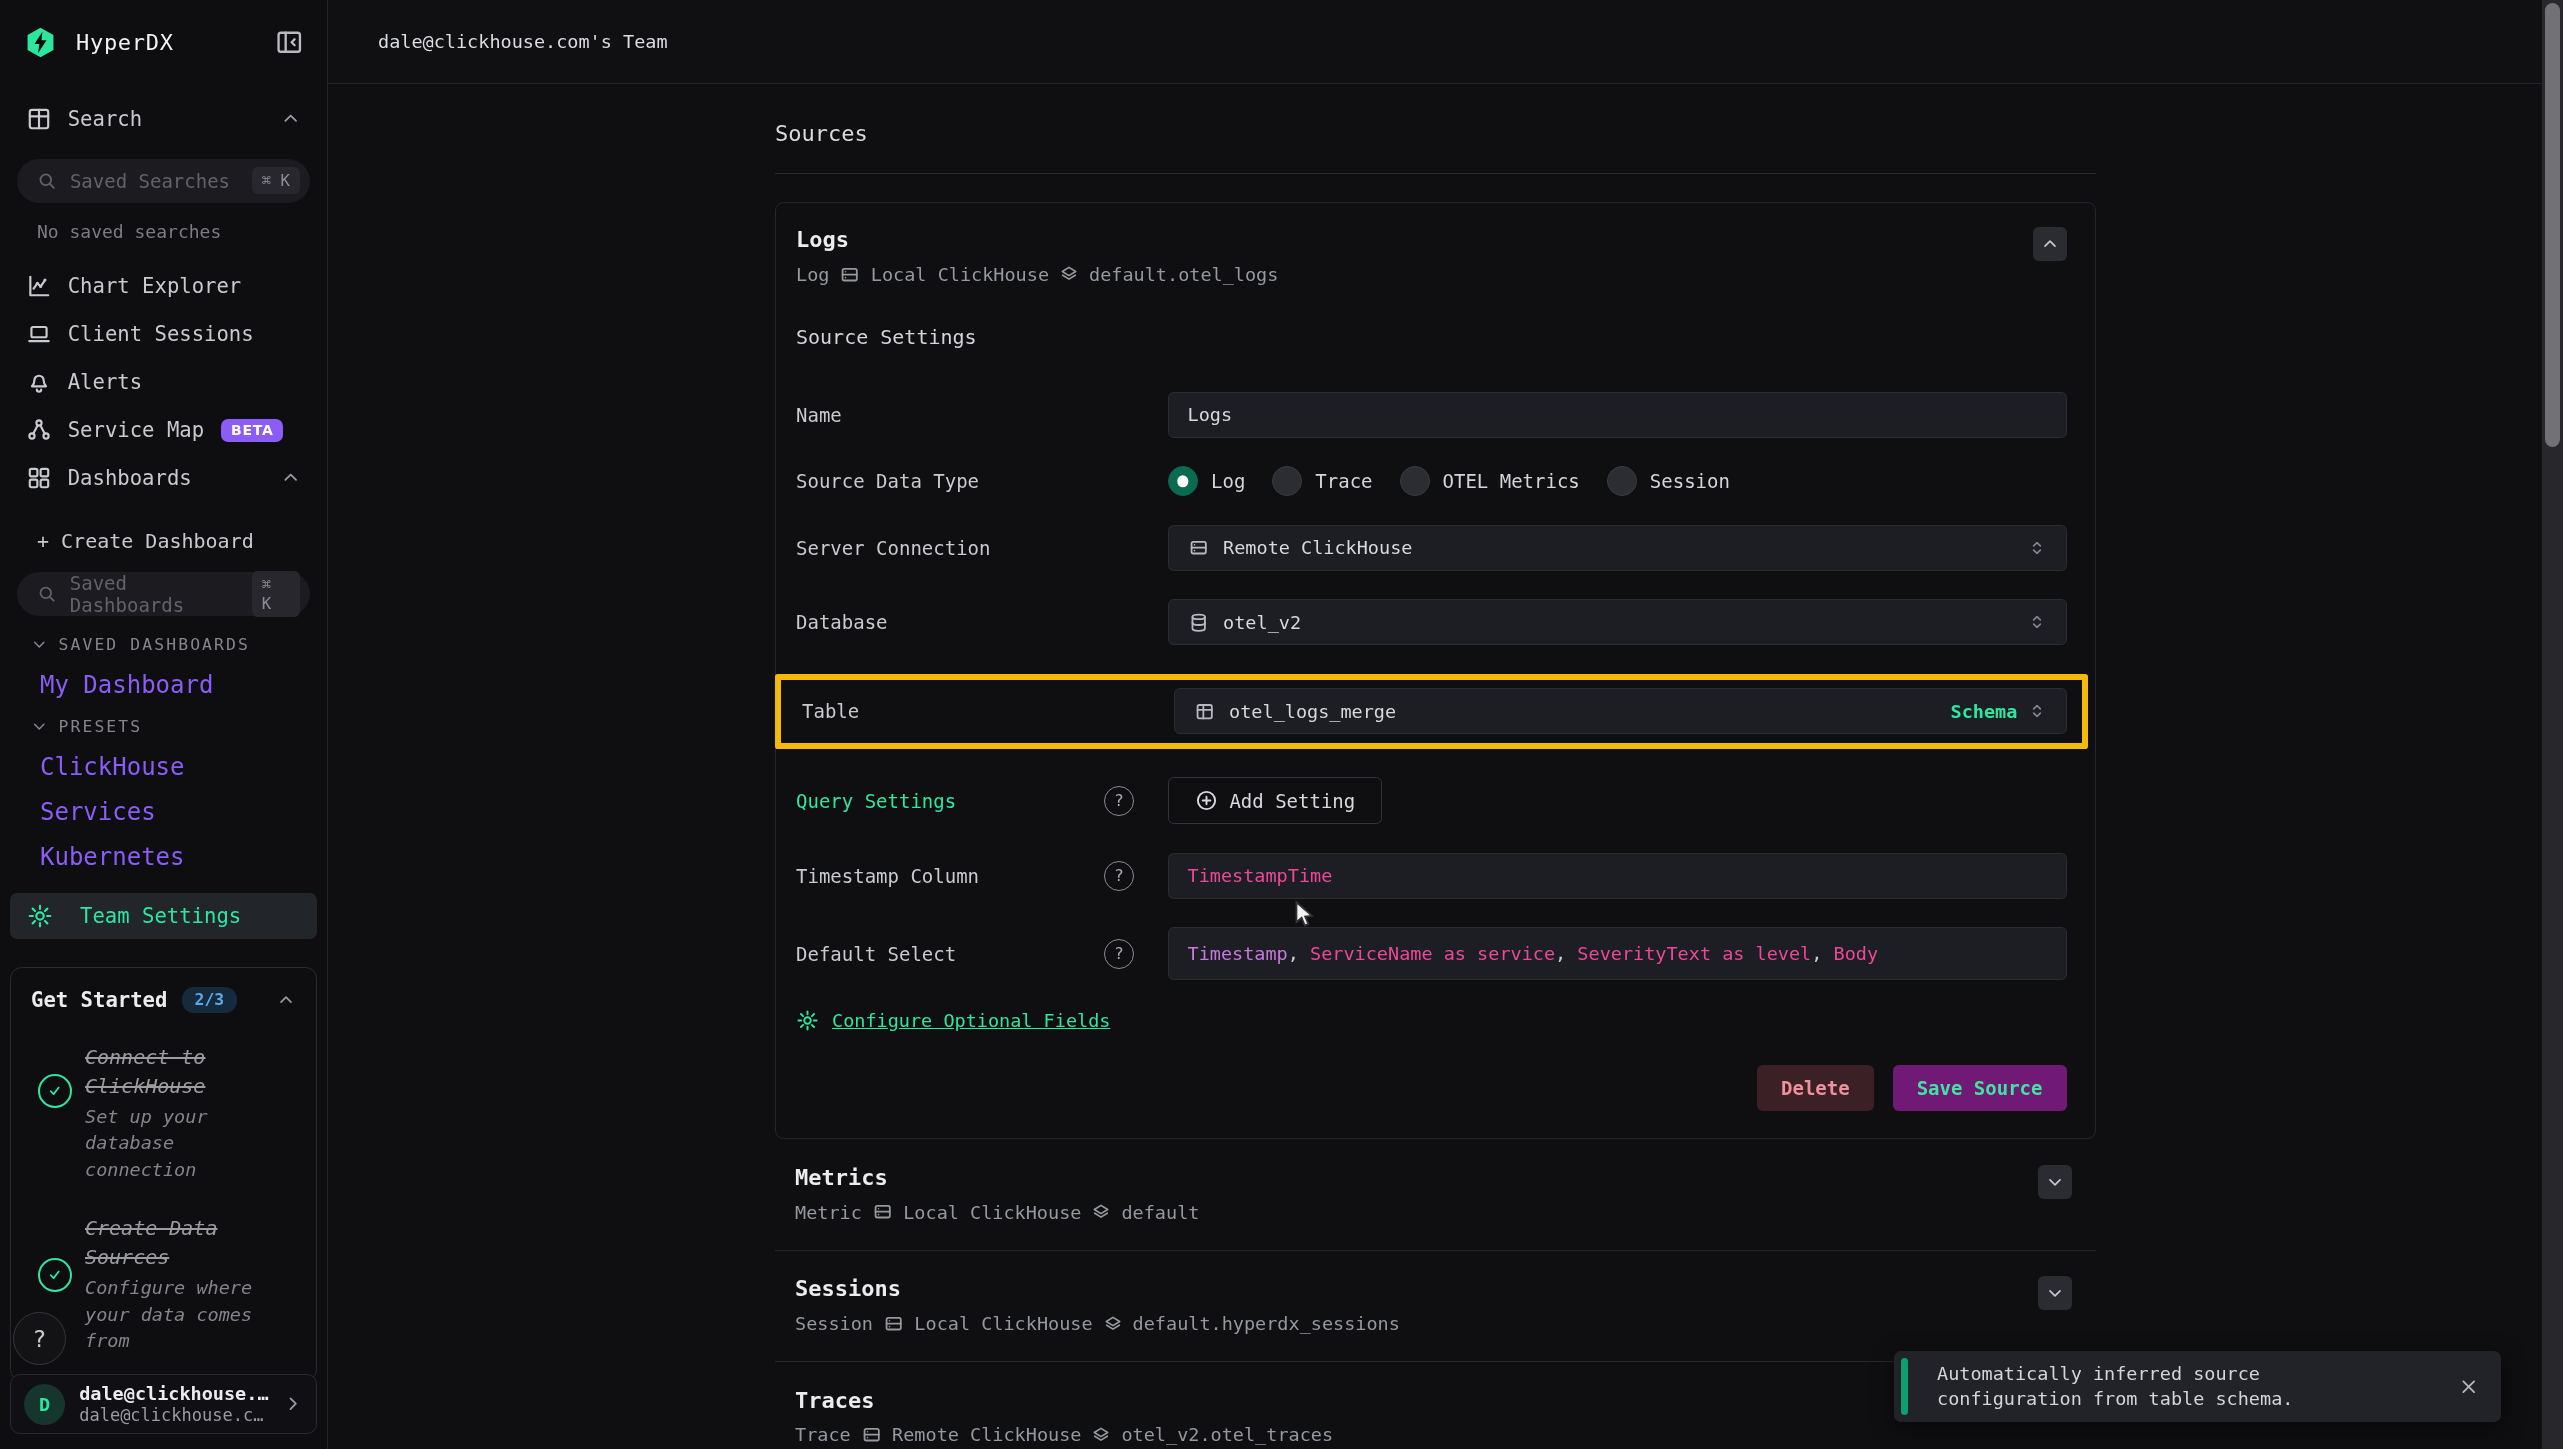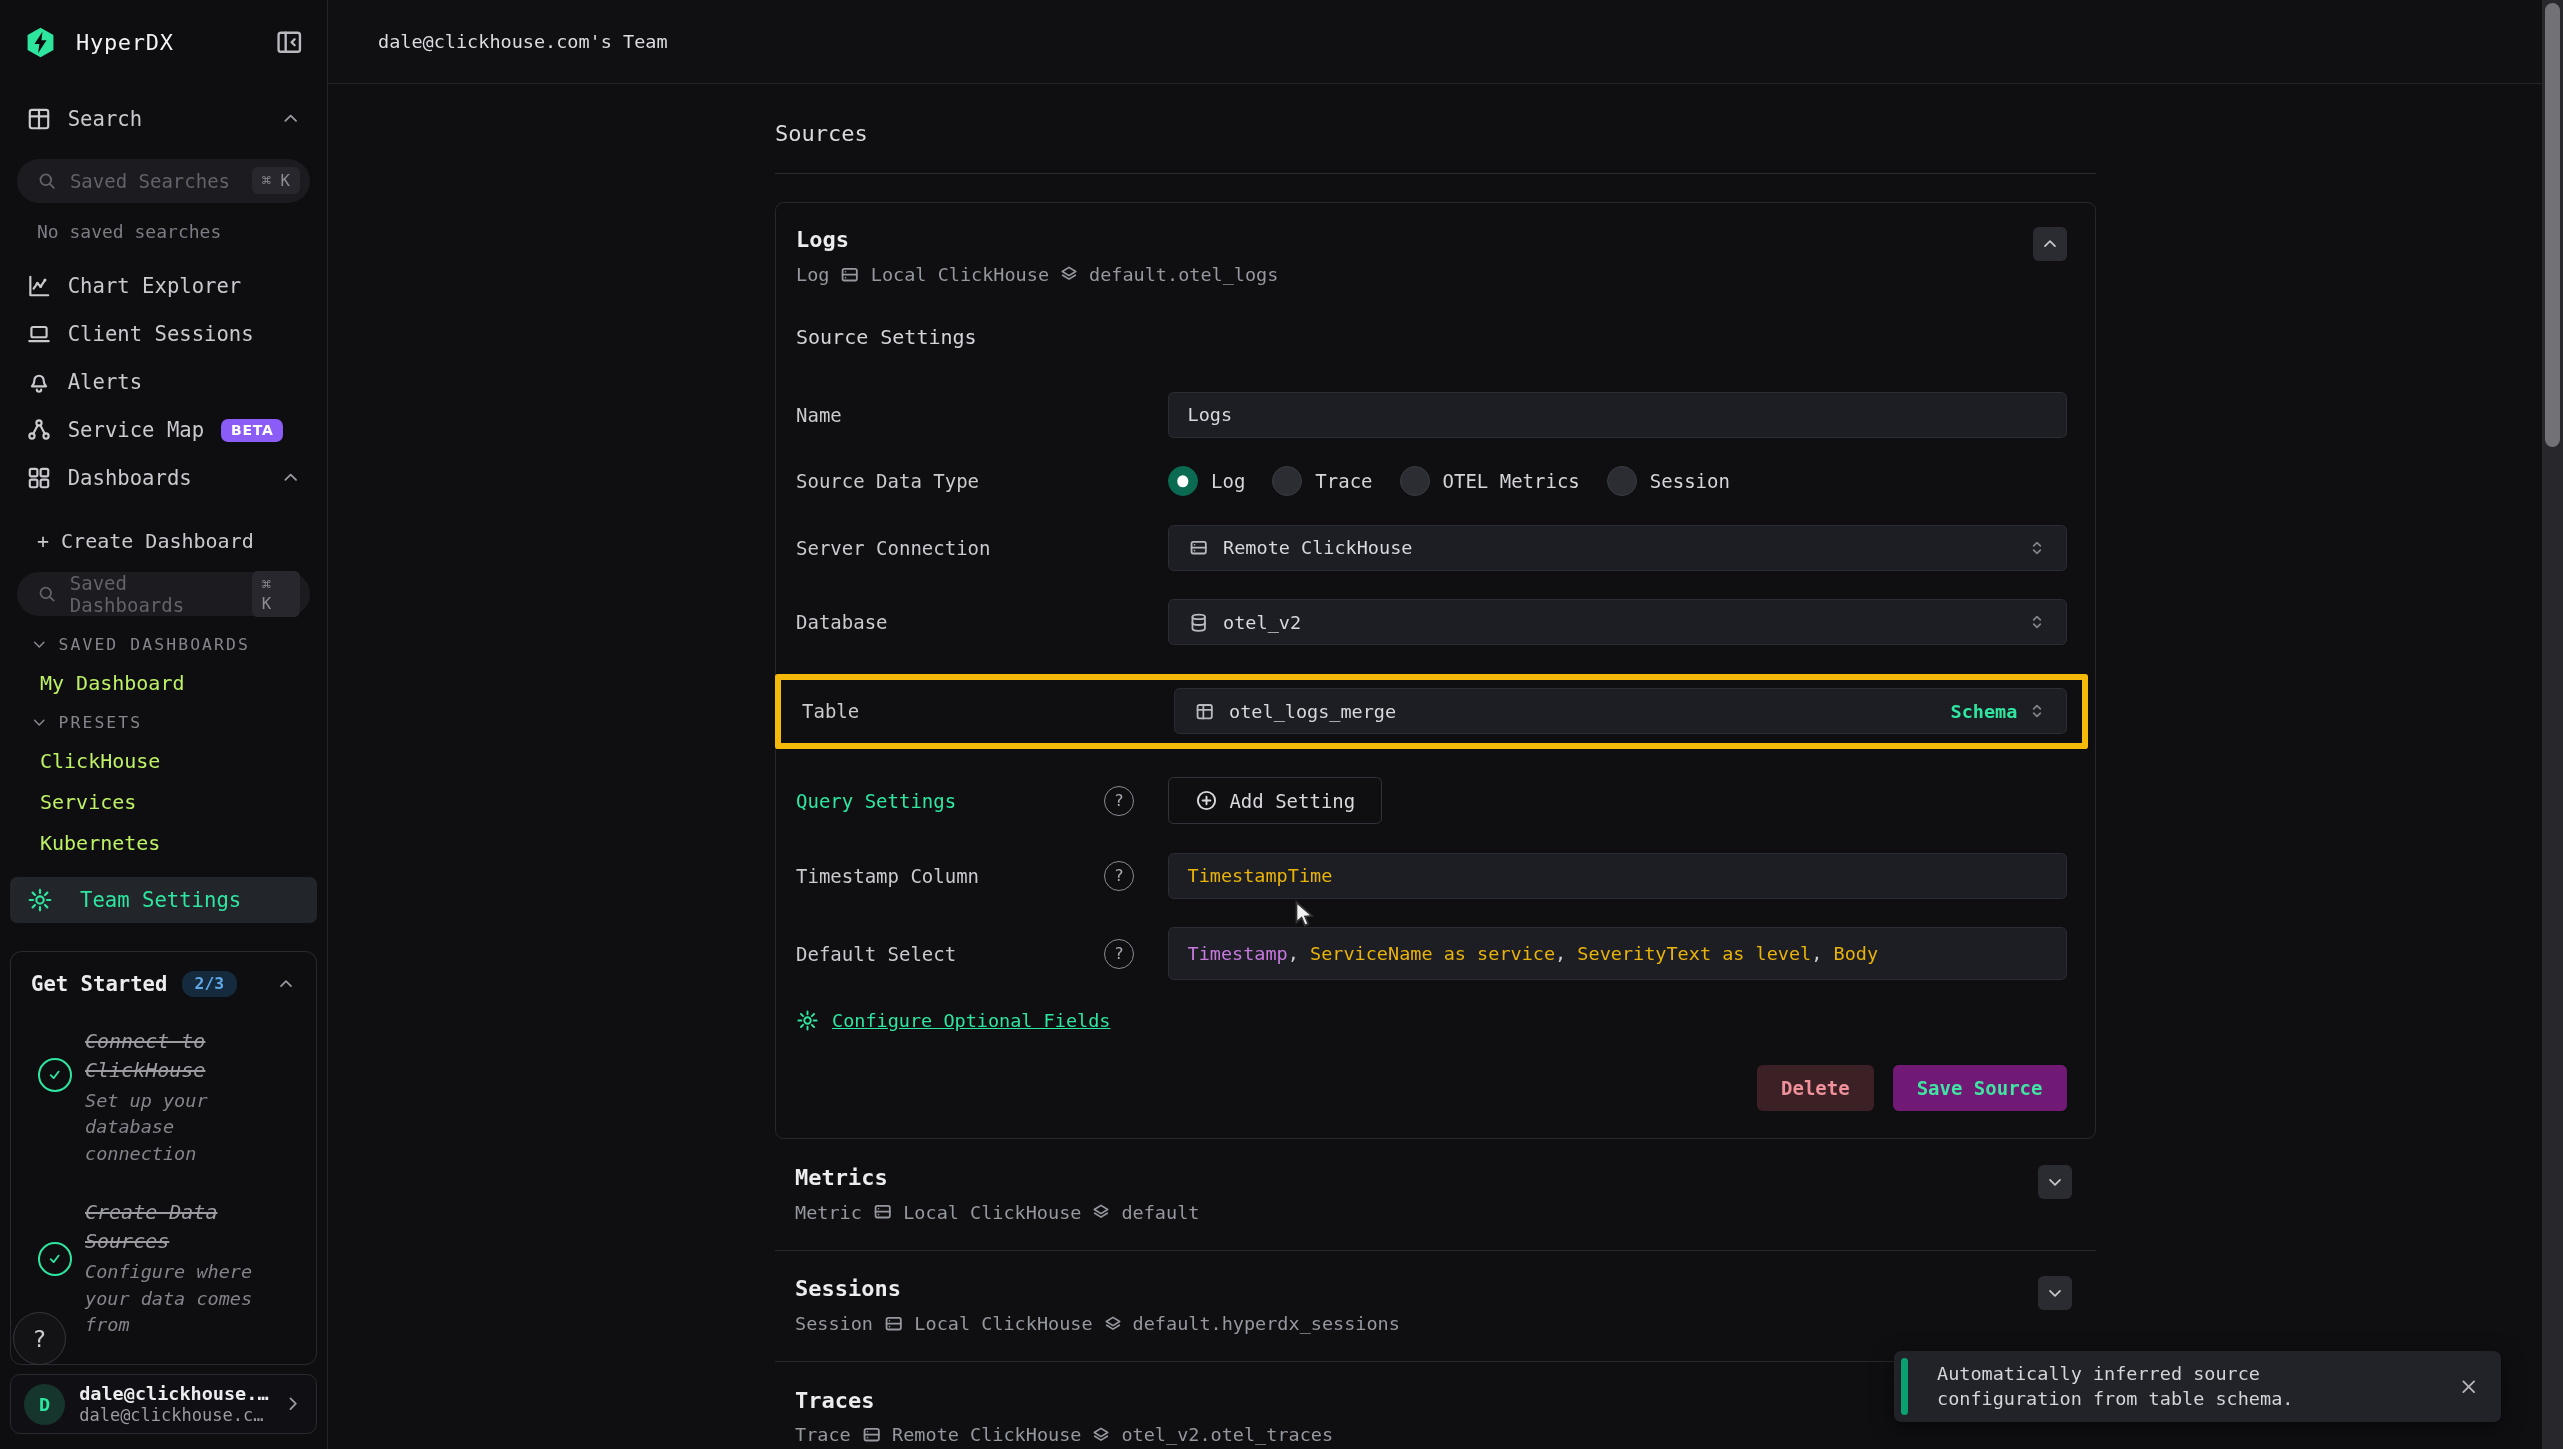--- a/index.html
+++ b/index.html
@@ -33,21 +33,21 @@
     border-radius:5.7px; padding:4.3px 10px; }
 
   .muted-line { color:#7c7c84; font-size:18px; padding:18.5px 0 0 37px; }
 
   .beta { margin-left:17px; background:#8b5cf6; color:#ffffff; font-size:14px; font-weight:bold;
     font-family:"DejaVu Sans","Liberation Sans",sans-serif; border-radius:7.1px; padding:3.6px 10px; letter-spacing:0.7px; }
 
   .create-dash { margin-top:17px; height:43px; font-size:20px; }
   .section-cap { display:flex; align-items:center; gap:10px; padding:18.5px 0 0 30px;
     color:#85858d; font-size:16.4px; letter-spacing:2.1px; }
-  .tree-item { padding:17px 0 0 40px; font-size:20px; color:#bef264; cursor:pointer; }
+  .tree-item { padding:17px 0 0 40px; font-size:24px; color:#8b5cf6; cursor:pointer; }
 
   .team-settings { margin:21.4px 10px 0 10px; height:46px; background:#22252a; border-radius:7.1px;
     display:flex; align-items:center; padding:0 17px; color:#2ee6a0; font-size:20.6px; cursor:pointer; }
   .team-settings .lbl { margin-left:27px; }
 
   .gs-card { margin:28.5px 10px 0 10px; height:414px; border:0.7px solid #2a2a31; border-radius:11.4px;
     padding:18.5px 20px; overflow:hidden; position:relative; }
   .gs-head { display:flex; align-items:center; }
   .gs-title { font-size:20.6px; font-weight:bold; color:#ececef; }
   .gs-badge { margin-left:14.2px; background:#152a3d; color:#5fa8e8; font-size:16.4px; font-weight:bold;
@@ -114,21 +114,21 @@
   .rdot.on::after { content:""; position:absolute; left:50%; top:50%; width:11.4px; height:11.4px;
     border-radius:50%; background:#ffffff; transform:translate(-50%,-50%); }
 
   .tbl-hl { border:6.4px solid #f5b90a; border-radius:2.8px; margin:0 -21.4px 28.5px -20.6px;
     padding:8.5px 15px 8.5px 20.6px; }
   .tbl-hl .frow { margin-bottom:0; }
 
   .btn-outline { display:inline-flex; align-items:center; gap:11.4px; height:47px; padding:0 26px;
     border:0.7px solid #33343b; border-radius:5.7px; font-size:19px; color:#d8d9dd; cursor:pointer; }
 
-  .code-pink { color:#eab308; }
+  .code-pink { color:#ec4899; }
   .code-purple { color:#c678dd; }
   .code-plain { color:#cfd0d4; }
 
   .cfg-link { display:flex; align-items:center; gap:13px; margin-top:5.7px; color:#2ee6a0; font-size:18.5px; }
   .cfg-link .txt { text-decoration:underline; cursor:pointer; }
 
   .btn-row { display:flex; justify-content:flex-end; gap:19px; margin-top:33px; }
   .btn { height:46px; border-radius:5.7px; padding:0 24px; font-size:19px; font-weight:bold;
     display:flex; align-items:center; cursor:pointer; }
   .btn.danger { background:#3b2125; color:#f0909a; }

